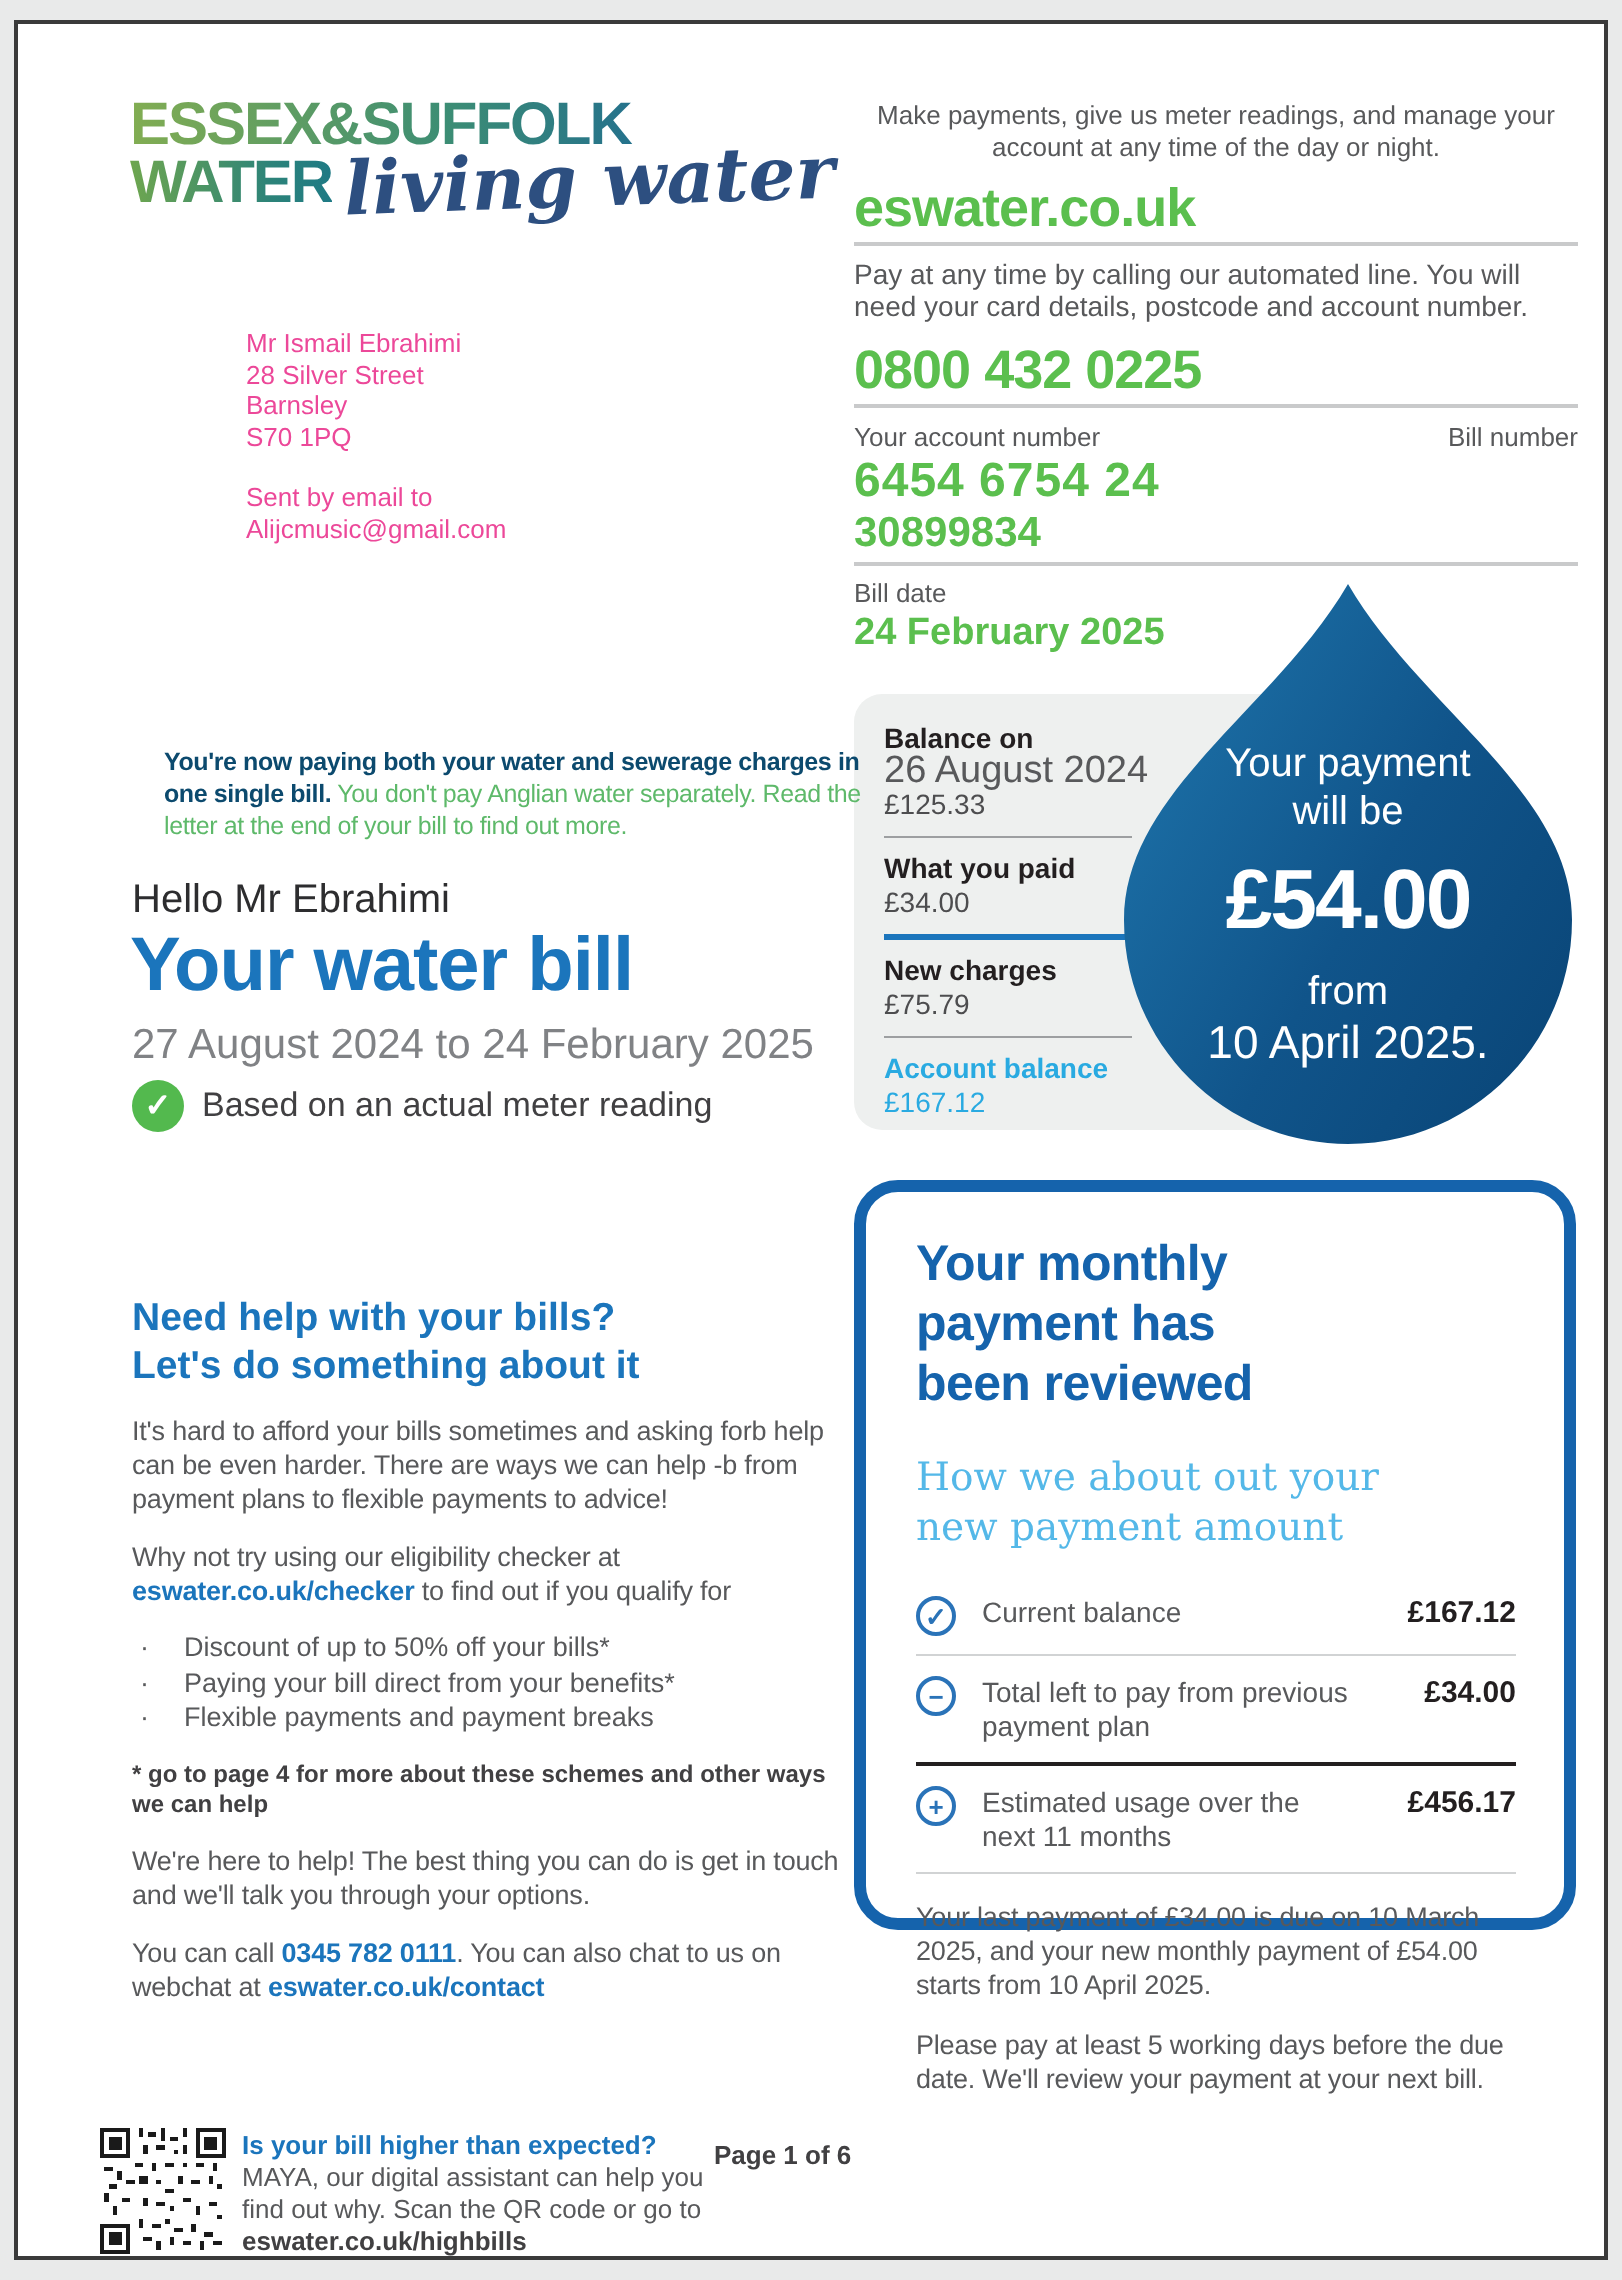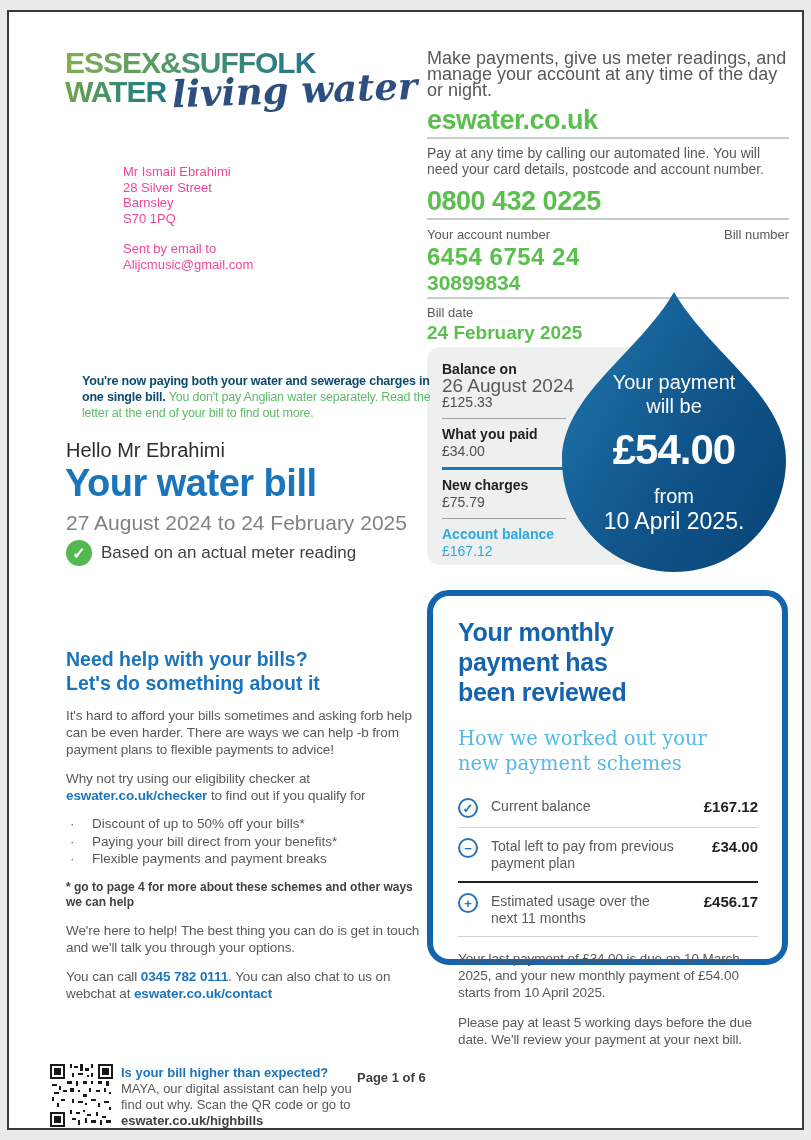--- a/index.html
+++ b/index.html
@@ -20,21 +20,21 @@
   .logo-row2 { display:flex; align-items:flex-start; }
   .logo-script { font-family:"DejaVu Serif", serif; font-style:italic; font-weight:bold;
     font-size:37px; line-height:34px; color:#2d4f80; margin-left:6px; margin-top:-4px; transform:rotate(-2deg); }
 
   
   .recipient { left:114px; top:152px; font-size:13px; line-height:15.5px; color:#ec4899; }
   .sent-block { margin-top:15px; }
 
   
   .contact { left:418px; top:38px; width:362px; }
-  .c-intro { font-size:18px; line-height:16px; color:#58595b; }
+  .c-intro { font-size:13px; line-height:16px; color:#58595b;text-align:center; }
   .big-green { font-size:27px; font-weight:bold; color:#5bbf4e; line-height:30px; margin-top:7px; letter-spacing:-0.5px; }
   .rule { border-bottom:2px solid #c9cacb; margin-top:2px; }
   .c-par { font-size:14px; line-height:16px; color:#58595b; margin-top:6px; }
   .num-labels { display:flex; justify-content:space-between; font-size:13px; color:#58595b; margin-top:7px; }
   .num-row { display:flex; justify-content:space-between; align-items:baseline; margin-top:1px;flex-direction:column; }
   .acct { font-size:24px; font-weight:bold; color:#5bbf4e; letter-spacing:0.5px; }
   .billnum { font-size:21px; font-weight:bold; color:#5bbf4e; }
   .bill-date-label { font-size:13px; color:#58595b; margin-top:6px; }
   .bill-date { font-size:19px; font-weight:bold; color:#5bbf4e; margin-top:2px; }
 
@@ -212,21 +212,21 @@
           <span>Flexible payments and payment breaks</span>
         </div>
     </div>
     <div class="help-note">* go to page 4 for more about these schemes and other ways we can help</div>
     <p>We're here to help! The best thing you can do is get in touch and we'll talk you through your options.</p>
     <p><span>You can call </span><a class="blue-link" href="#">0345 782 0111</a><span>. You can also chat to us on webchat at </span><a class="blue-link" href="#">eswater.co.uk/contact</a></p>
   </div>
 
   <div class="abs review-box">
     <div class="r-h">Your monthly payment has been reviewed</div>
-    <div class="r-sub">How we worked out your new payment schemes</div>
+    <div class="r-sub">How we about out your new payment amount</div>
     <div class="r-rows">
       <div class="r-row">
         <div class="r-icon">✓</div>
         <div class="r-label">Current balance</div>
         <div class="r-amt">£167.12</div>
       </div>
       <div class="r-div"></div>
       <div class="r-row">
         <div class="r-icon">−</div>
         <div class="r-label">Total left to pay from previous payment plan</div>

